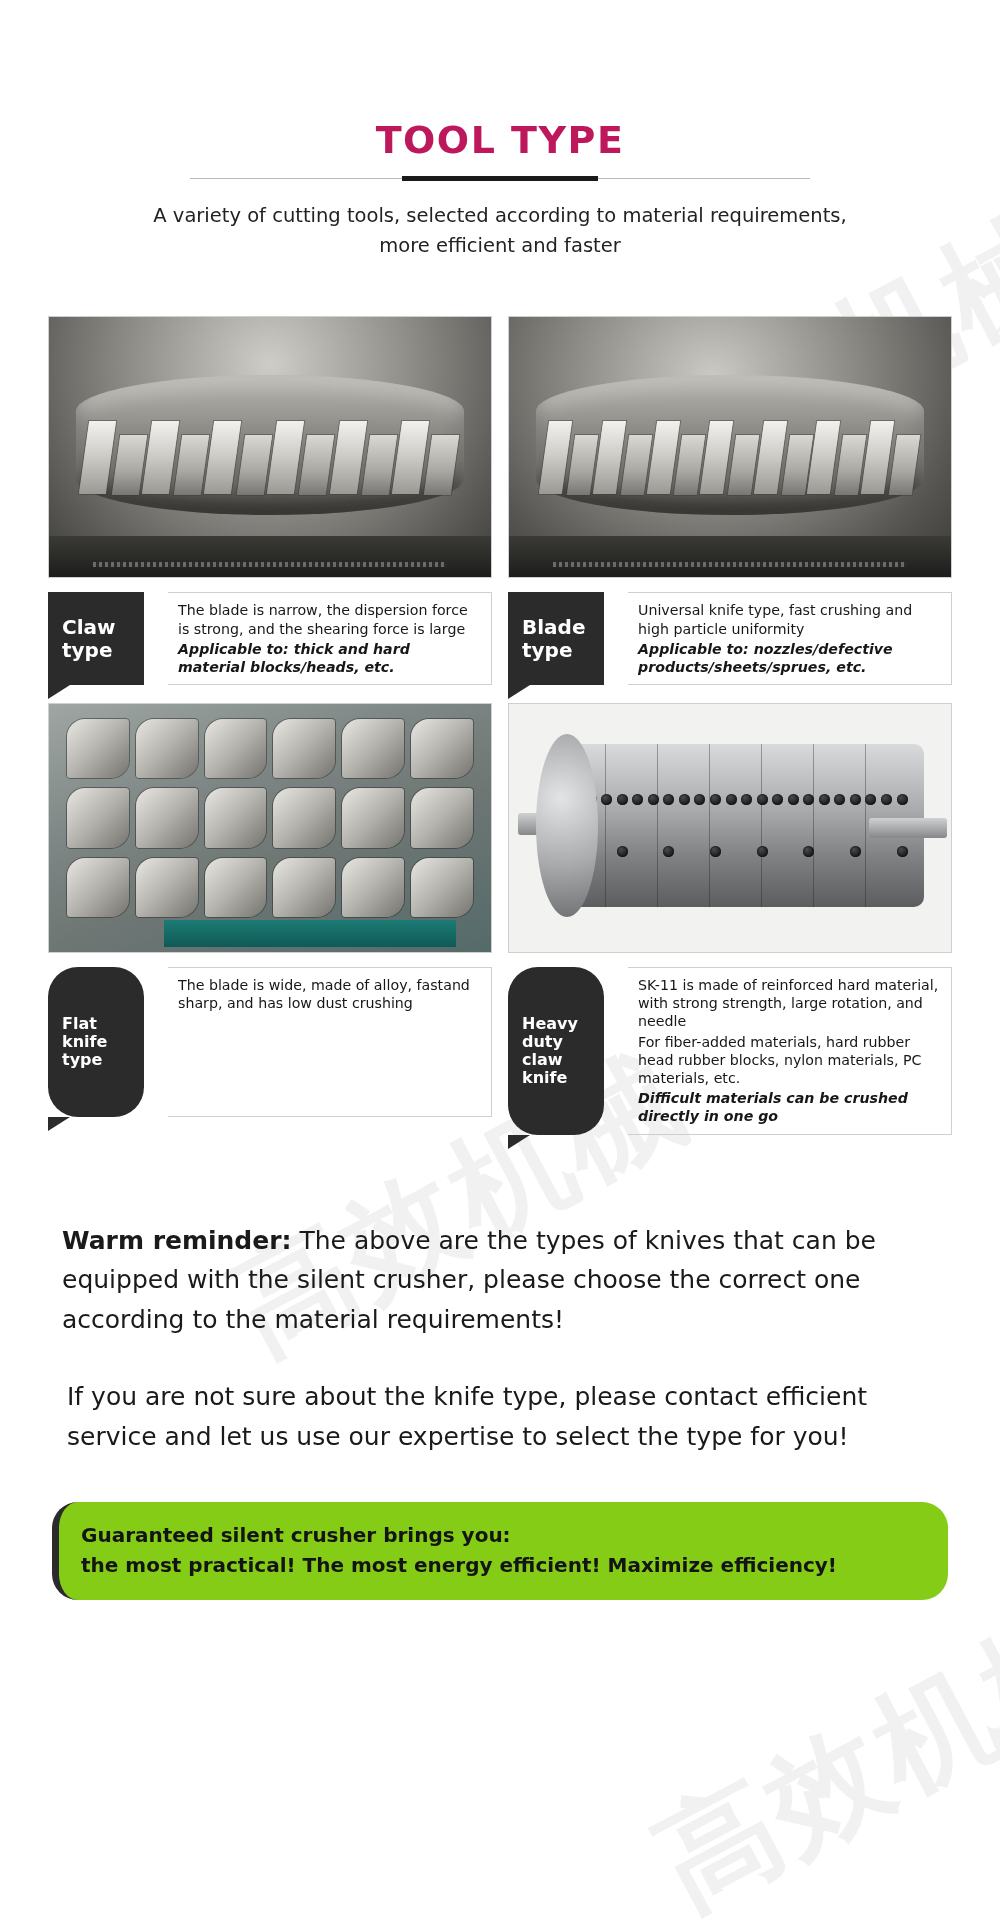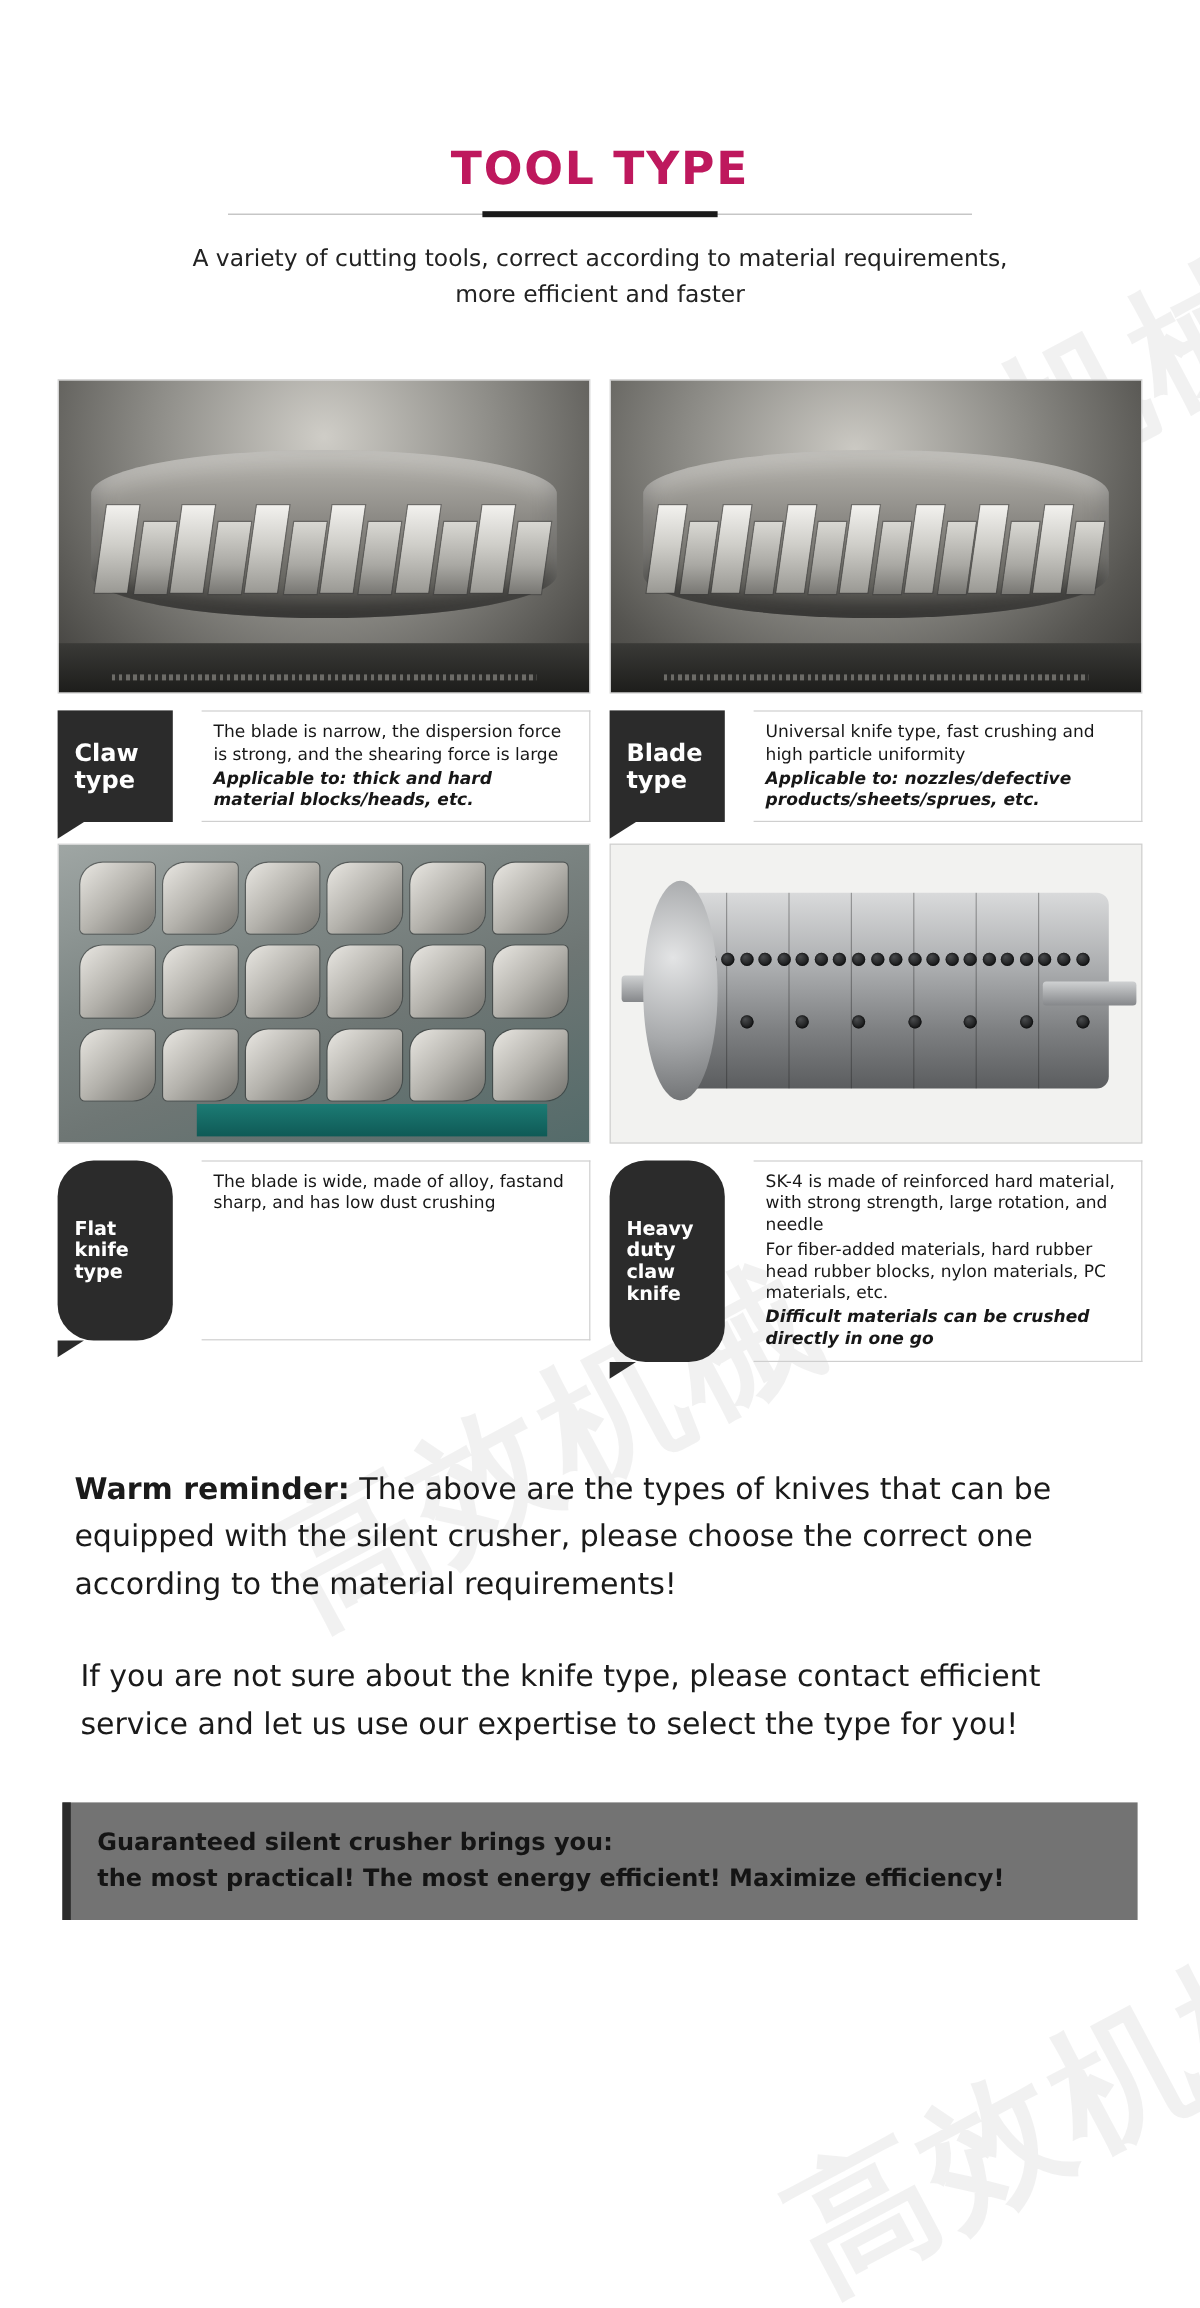--- a/index.html
+++ b/index.html
@@ -300,48 +300,49 @@
   .note {
     font-size: 25px;
     line-height: 1.58;
     color: #1a1a1a;
   }
   .note .strong { font-weight: 700; }
   .note.second { margin-top: 38px; padding-left: 5px; }
 
   .banner {
     margin: 46px 52px 0 52px;
-    background: #737373;
+    background: #84cc16;
     border-left: 7px solid #2b2b2b;
     padding: 18px 22px 20px 22px;
     font-family: "DejaVu Sans", sans-serif;
     font-size: 20px;
     font-weight: 700;
     line-height: 1.5;
     color: #141414;
+    border-radius: 26px;
   }
 </style>
 </head>
 <body>
 
 <div class="watermark">
   <div class="wm-text wm1">高效机械</div>
   <div class="wm-text wm2">高效机械</div>
   <div class="wm-text wm3">高效机械</div>
 </div>
 
 <div class="page">
 
   <div class="header">
     <h1 class="title">TOOL TYPE</h1>
     <div class="rule-wrap">
       <div class="rule-thin"></div>
       <div class="rule-thick"></div>
     </div>
-    <div class="subtitle">A variety of cutting tools, correct according to material requirements, more efficient and faster</div>
+    <div class="subtitle">A variety of cutting tools, selected according to material requirements, more efficient and faster</div>
   </div>
 
   <div class="grid">
 
     <div class="card">
       <div class="photo ph-claw">
         <div class="drum"></div>
         <div class="blades">
           <i></i>
             <i></i>
@@ -479,21 +480,21 @@
               <b></b>
               <b></b>
           </div>
         </div>
         <div class="endcap"></div>
         <div class="shaftR"></div>
       </div>
       <div class="info tall">
         <div class="tag">Heavy duty claw knife</div>
         <div class="desc">
-          <p>SK-4 is made of reinforced hard material, with strong strength, large rotation, and needle</p>
+          <p>SK-11 is made of reinforced hard material, with strong strength, large rotation, and needle</p>
           <p>For fiber-added materials, hard rubber head rubber blocks, nylon materials, PC materials, etc.</p>
           <p class="b">Difficult materials can be crushed directly in one go</p>
         </div>
       </div>
     </div>
 
   </div>
 
   <div class="notes">
     <div class="note">

